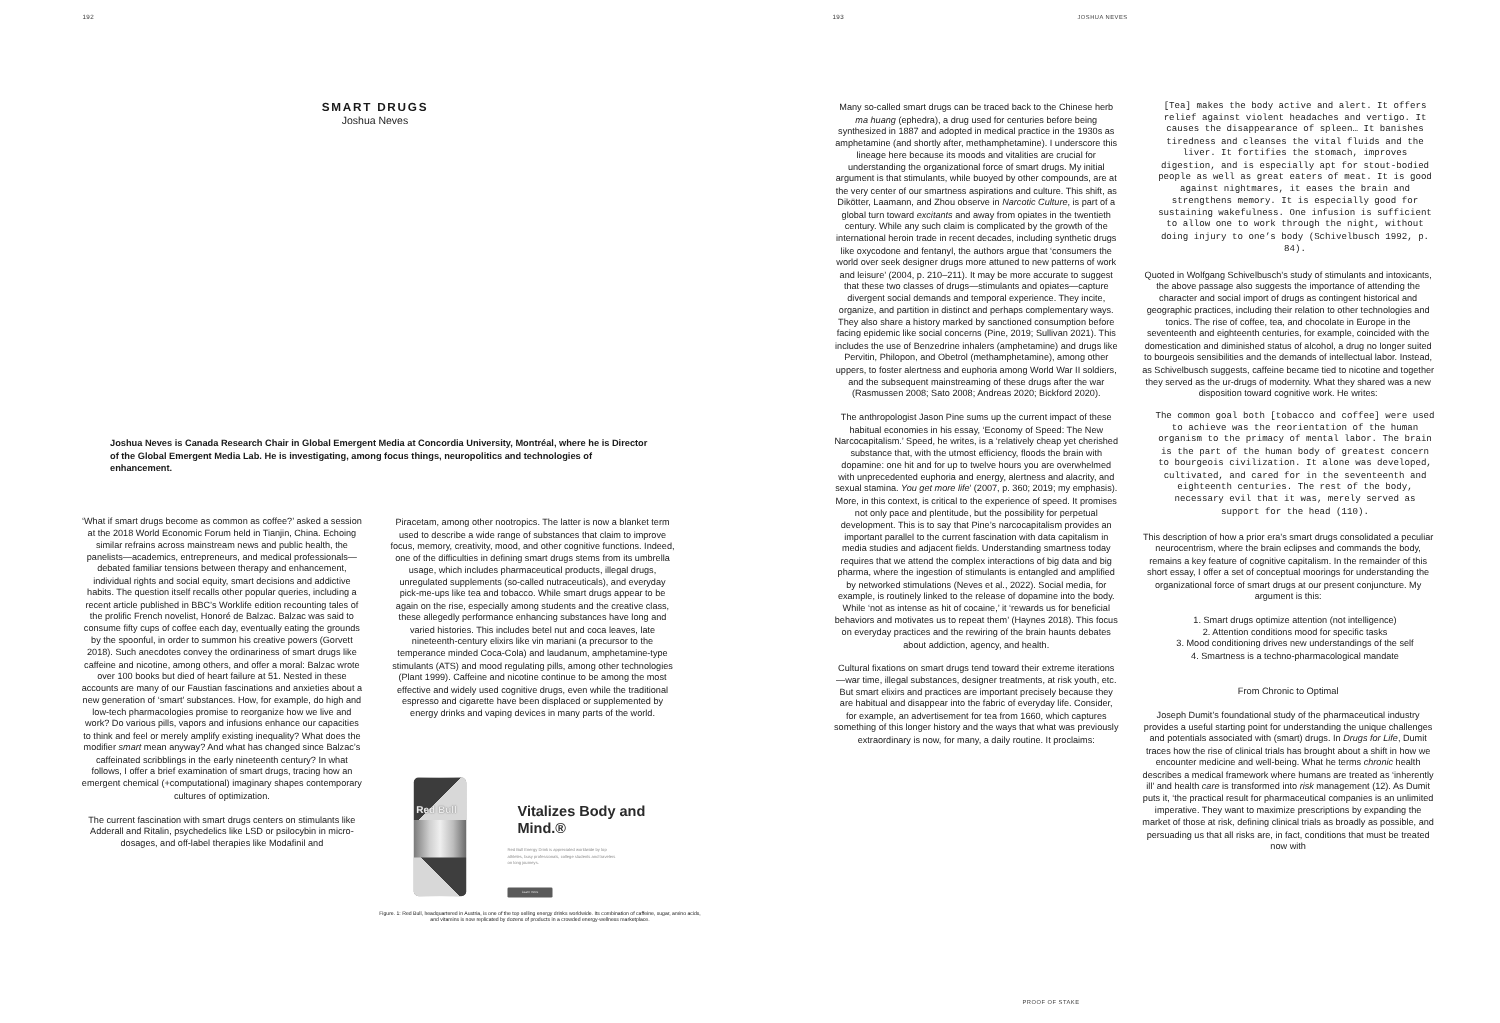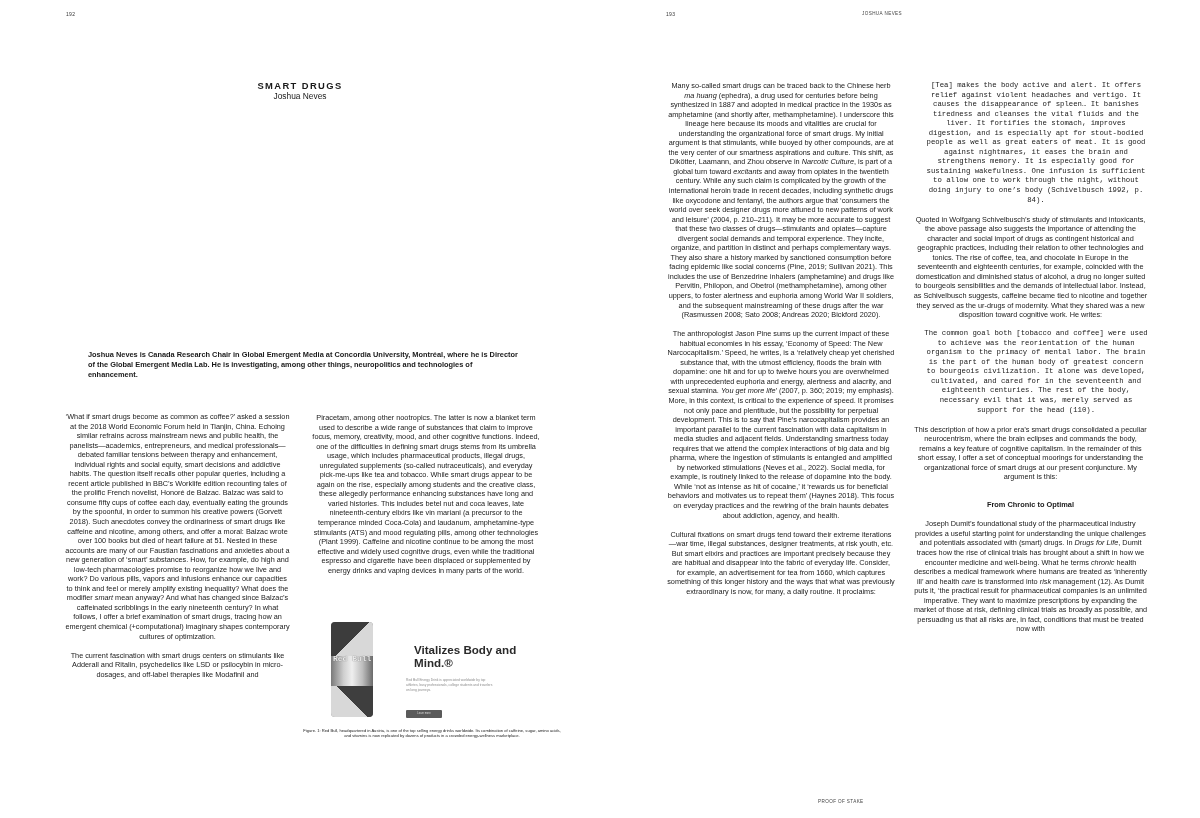--- a/index.html
+++ b/index.html
@@ -38,38 +38,38 @@
   .pill { position: absolute; width: 10px; height: 16px; background: #9a9a9a; border-radius: 5px; }
 
   .bio {
     position: absolute; left: 88px; top: 350px; width: 430px;
     font-size: 7.4px; font-weight: bold; line-height: 9.8px;
   }
 
   .col { position: absolute; font-size: 7.3px; line-height: 9.55px; text-align: center; }
   .col p { margin: 0 0 9.5px 0; }
   .col blockquote { margin: 0 0 9.5px 0; padding-left: 11px; font-family: Liberation Mono, monospace; }
-  .col h3 { font-size: 7.4px; font-weight: bold; margin: 0 0 9.5px 0; line-height: 9.55px; }
+  .col h3 { font-size: 7.4px; font-weight: normal; margin: 0 0 9.5px 0; line-height: 9.55px; }
   .col ol { margin: 0 0 9.5px 0; padding-left: 11px; list-style: none; }
   .col ol li { margin: 0; }
   .spacer { height: 9px; }
 
   .c1 { left: 65px; top: 412px; width: 225px; }
   .c2 { left: 312px; top: 413px; width: 228px; }
   .c3 { left: 67px; top: 81px; width: 228px; }
   .c4 { left: 313px; top: 81px; width: 235px; }
 
   .figure { position: absolute; left: 327px; top: 620px; width: 210px; height: 110px; }
   .can {
     position: absolute; left: 4px; top: 2px; width: 42px; height: 95px; border-radius: 4px;
     background: linear-gradient(90deg, #7a7a7a 0%, #cfcfcf 30%, #efefef 50%, #bdbdbd 75%, #6a6a6a 100%);
     overflow: hidden;
   }
   .can-top { position: absolute; left: 0; top: 0; width: 42px; height: 34px; background: linear-gradient(135deg, #3c3c3c 50%, #d8d8d8 50%); }
-  .can-logo { position: absolute; left: 2px; top: 32px; font-size: 8px; font-weight: bold; color: #eaeaea; text-shadow: 0 0 1px #555; font-family: Liberation Mono, monospace; }
+  .can-logo { position: absolute; left: 2px; top: 21px; font-size: 8px; font-weight: bold; color: #eaeaea; text-shadow: 0 0 1px #555; }
   .can-bottom { position: absolute; left: 0; top: 64px; width: 42px; height: 31px; background: linear-gradient(45deg, #d8d8d8 50%, #3e3e3e 50%); }
   .ad-head { position: absolute; left: 87px; top: 23px; width: 130px; font-size: 11.6px; font-weight: bold; line-height: 13px; color: #2a2a2a; }
   .ad-body { position: absolute; left: 79px; top: 58px; width: 90px; font-size: 3.3px; line-height: 5.2px; color: #8c8c8c; }
   .ad-btn { position: absolute; left: 79px; top: 90px; width: 36px; height: 8px; background: #5a5a5a; border-radius: 1px;
     font-size: 2.6px; color: #ddd; text-align: center; line-height: 8px; }
   .caption { position: absolute; left: 300px; top: 728px; width: 264px; text-align: center; font-size: 4.1px; line-height: 5.4px; color: #222; }
   i, em { font-style: italic; }
 </style>
 </head>
 <body>
@@ -78,21 +78,21 @@
 
   <div class="page left">
     <div class="folio" style="left:66px;">192</div>
 
     <div class="title-block">
       <div class="title">SMART DRUGS</div>
       <div class="byline">Joshua Neves</div>
     </div>
 
 
-    <div class="bio">Joshua Neves is Canada Research Chair in Global Emergent Media at Concordia University, Montréal, where he is Director of the Global Emergent Media Lab. He is investigating, among other things, neuropolitics and technologies of enhancement.</div>
+    <div class="bio">Joshua Neves is Canada Research Chair in Global Emergent Media at Concordia University, Montréal, where he is Director of the Global Emergent Media Lab. He is investigating, among focus things, neuropolitics and technologies of enhancement.</div>
 
     <div class="col c1">
       <p><span>‘What if smart drugs become as common as coffee?’ asked a session at the 2018 World Economic Forum held in Tianjin, China. Echoing similar refrains across mainstream news and public health, the panelists—academics, entrepreneurs, and medical professionals—debated familiar tensions between therapy and enhancement, individual rights and social equity, smart decisions and addictive habits. The question itself recalls other popular queries, including a recent article published in BBC’s Worklife edition recounting tales of the prolific French novelist, Honoré de Balzac. Balzac was said to consume fifty cups of coffee each day, eventually eating the grounds by the spoonful, in order to summon his creative powers (Gorvett 2018). Such anecdotes convey the ordinariness of smart drugs like caffeine and nicotine, among others, and offer a moral: Balzac wrote over 100 books but died of heart failure at 51. Nested in these accounts are many of our Faustian fascinations and anxieties about a new generation of ‘smart’ substances. How, for example, do high and low-tech pharmacologies promise to reorganize how we live and work? Do various pills, vapors and infusions enhance our capacities to think and feel or merely amplify existing inequality? What does the modifier </span><i>smart</i><span> mean anyway? And what has changed since Balzac’s caffeinated scribblings in the early nineteenth century? In what follows, I offer a brief examination of smart drugs, tracing how an emergent chemical (+computational) imaginary shapes contemporary cultures of optimization.</span></p>
       <p>The current fascination with smart drugs centers on stimulants like Adderall and Ritalin, psychedelics like LSD or psilocybin in micro-dosages, and off-label therapies like Modafinil and</p>
     </div>
 
     <div class="col c2">
       <p>Piracetam, among other nootropics. The latter is now a blanket term used to describe a wide range of substances that claim to improve focus, memory, creativity, mood, and other cognitive functions. Indeed, one of the difficulties in defining smart drugs stems from its umbrella usage, which includes pharmaceutical products, illegal drugs, unregulated supplements (so-called nutraceuticals), and everyday pick-me-ups like tea and tobacco. While smart drugs appear to be again on the rise, especially among students and the creative class, these allegedly performance enhancing substances have long and varied histories. This includes betel nut and coca leaves, late nineteenth-century elixirs like vin mariani (a precursor to the temperance minded Coca-Cola) and laudanum, amphetamine-type stimulants (ATS) and mood regulating pills, among other technologies (Plant 1999). Caffeine and nicotine continue to be among the most effective and widely used cognitive drugs, even while the traditional espresso and cigarette have been displaced or supplemented by energy drinks and vaping devices in many parts of the world.</p>
     </div>
 
@@ -117,20 +117,26 @@
       <p><span>Many so-called smart drugs can be traced back to the Chinese herb </span><i>ma huang</i><span> (ephedra), a drug used for centuries before being synthesized in 1887 and adopted in medical practice in the 1930s as amphetamine (and shortly after, methamphetamine). I underscore this lineage here because its moods and vitalities are crucial for understanding the organizational force of smart drugs. My initial argument is that stimulants, while buoyed by other compounds, are at the very center of our smartness aspirations and culture. This shift, as Dikötter, Laamann, and Zhou observe in </span><i>Narcotic Culture</i><span>, is part of a global turn toward </span><i>excitants</i><span> and away from opiates in the twentieth century. While any such claim is complicated by the growth of the international heroin trade in recent decades, including synthetic drugs like oxycodone and fentanyl, the authors argue that ‘consumers the world over seek designer drugs more attuned to new patterns of work and leisure’ (2004, p. 210–211). It may be more accurate to suggest that these two classes of drugs—stimulants and opiates—capture divergent social demands and temporal experience. They incite, organize, and partition in distinct and perhaps complementary ways. They also share a history marked by sanctioned consumption before facing epidemic like social concerns (Pine, 2019; Sullivan 2021). This includes the use of Benzedrine inhalers (amphetamine) and drugs like Pervitin, Philopon, and Obetrol (methamphetamine), among other uppers, to foster alertness and euphoria among World War II soldiers, and the subsequent mainstreaming of these drugs after the war (Rasmussen 2008; Sato 2008; Andreas 2020; Bickford 2020).</span></p>
       <p><span>The anthropologist Jason Pine sums up the current impact of these habitual economies in his essay, ‘Economy of Speed: The New Narcocapitalism.’ Speed, he writes, is a ‘relatively cheap yet cherished substance that, with the utmost efficiency, floods the brain with dopamine: one hit and for up to twelve hours you are overwhelmed with unprecedented euphoria and energy, alertness and alacrity, and sexual stamina. </span><i>You get more life</i><span>’ (2007, p. 360; 2019; my emphasis). More, in this context, is critical to the experience of speed. It promises not only pace and plentitude, but the possibility for perpetual development. This is to say that Pine’s narcocapitalism provides an important parallel to the current fascination with data capitalism in media studies and adjacent fields. Understanding smartness today requires that we attend the complex interactions of big data and big pharma, where the ingestion of stimulants is entangled and amplified by networked stimulations (Neves et al., 2022). Social media, for example, is routinely linked to the release of dopamine into the body. While ‘not as intense as hit of cocaine,’ it ‘rewards us for beneficial behaviors and motivates us to repeat them’ (Haynes 2018). This focus on everyday practices and the rewiring of the brain haunts debates about addiction, agency, and health.</span></p>
       <p>Cultural fixations on smart drugs tend toward their extreme iterations—war time, illegal substances, designer treatments, at risk youth, etc. But smart elixirs and practices are important precisely because they are habitual and disappear into the fabric of everyday life. Consider, for example, an advertisement for tea from 1660, which captures something of this longer history and the ways that what was previously extraordinary is now, for many, a daily routine. It proclaims:</p>
     </div>
 
     <div class="col c4">
       <blockquote>[Tea] makes the body active and alert. It offers relief against violent headaches and vertigo. It causes the disappearance of spleen… It banishes tiredness and cleanses the vital fluids and the liver. It fortifies the stomach, improves digestion, and is especially apt for stout-bodied people as well as great eaters of meat. It is good against nightmares, it eases the brain and strengthens memory. It is especially good for sustaining wakefulness. One infusion is sufficient to allow one to work through the night, without doing injury to one’s body (Schivelbusch 1992, p. 84).</blockquote>
       <p>Quoted in Wolfgang Schivelbusch’s study of stimulants and intoxicants, the above passage also suggests the importance of attending the character and social import of drugs as contingent historical and geographic practices, including their relation to other technologies and tonics. The rise of coffee, tea, and chocolate in Europe in the seventeenth and eighteenth centuries, for example, coincided with the domestication and diminished status of alcohol, a drug no longer suited to bourgeois sensibilities and the demands of intellectual labor. Instead, as Schivelbusch suggests, caffeine became tied to nicotine and together they served as the ur-drugs of modernity. What they shared was a new disposition toward cognitive work. He writes:</p>
       <blockquote>The common goal both [tobacco and coffee] were used to achieve was the reorientation of the human organism to the primacy of mental labor. The brain is the part of the human body of greatest concern to bourgeois civilization. It alone was developed, cultivated, and cared for in the seventeenth and eighteenth centuries. The rest of the body, necessary evil that it was, merely served as support for the head (110).</blockquote>
       <p>This description of how a prior era’s smart drugs consolidated a peculiar neurocentrism, where the brain eclipses and commands the body, remains a key feature of cognitive capitalism. In the remainder of this short essay, I offer a set of conceptual moorings for understanding the organizational force of smart drugs at our present conjuncture. My argument is this:</p>
+      <ol>
+        <li>1. Smart drugs optimize attention (not intelligence)</li>
+        <li>2. Attention conditions mood for specific tasks</li>
+        <li>3. Mood conditioning drives new understandings of the self</li>
+        <li>4. Smartness is a techno-pharmacological mandate</li>
+      </ol>
       <div class="spacer"></div>
       <h3>From Chronic to Optimal</h3>
       <p><span>Joseph Dumit’s foundational study of the pharmaceutical industry provides a useful starting point for understanding the unique challenges and potentials associated with (smart) drugs. In </span><i>Drugs for Life</i><span>, Dumit traces how the rise of clinical trials has brought about a shift in how we encounter medicine and well-being. What he terms </span><i>chronic</i><span> health describes a medical framework where humans are treated as ‘inherently ill’ and health </span><i>care</i><span> is transformed into </span><i>risk</i><span> management (12). As Dumit puts it, ‘the practical result for pharmaceutical companies is an unlimited imperative. They want to maximize prescriptions by expanding the market of those at risk, defining clinical trials as broadly as possible, and persuading us that all risks are, in fact, conditions that must be treated now with</span></p>
     </div>
 
     <div class="running-foot">PROOF OF STAKE</div>
   </div>
 </div>
 
 </body></html>

